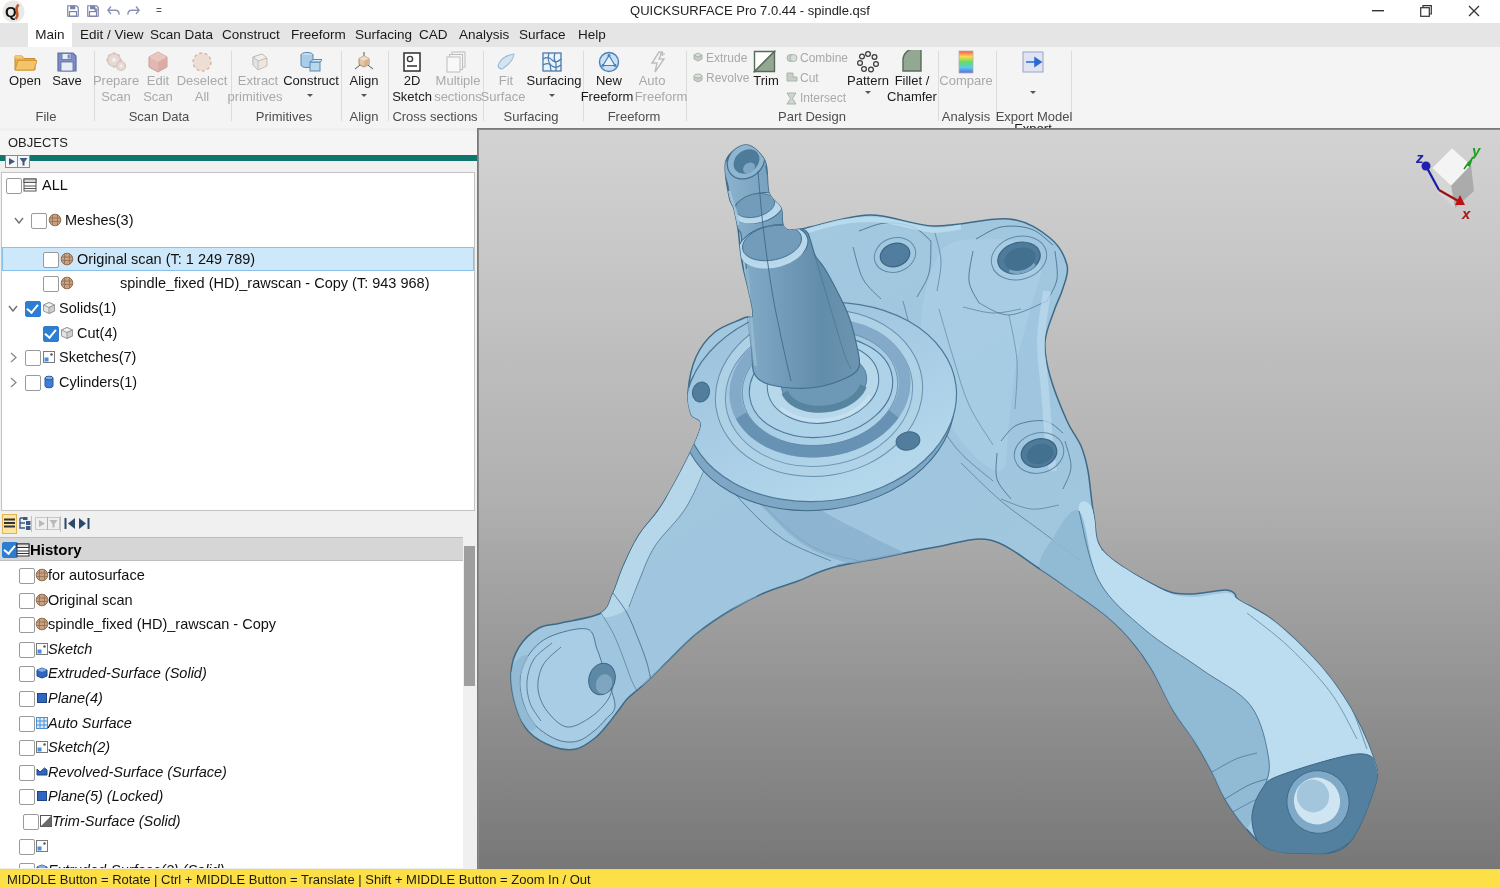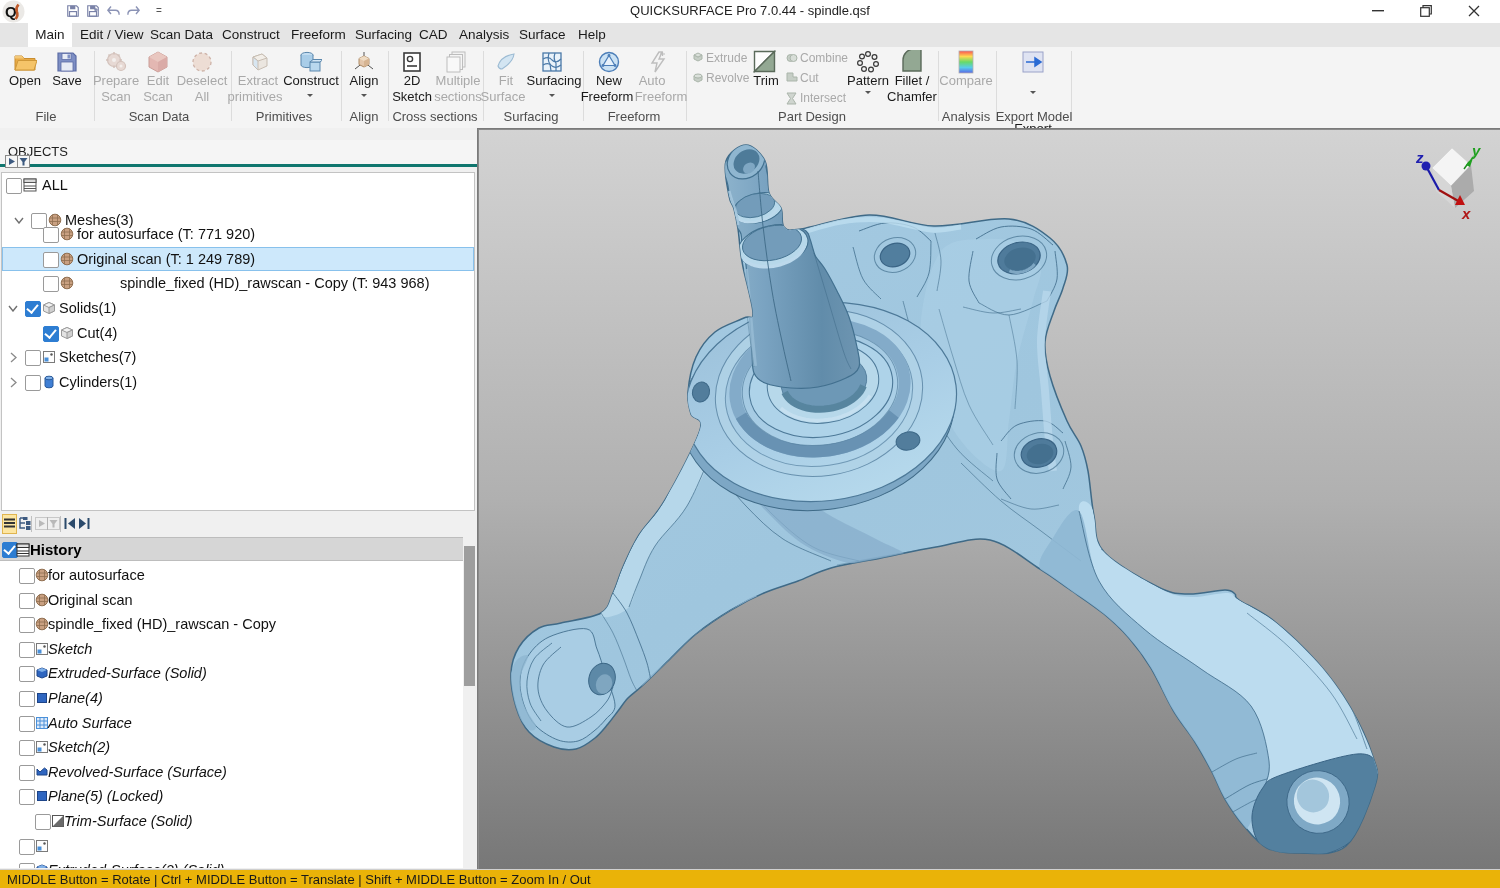--- a/index.html
+++ b/index.html
@@ -15,34 +15,34 @@
   
   #ribbon{position:absolute;left:0;top:47px;width:1500px;height:81px;background:#f4f4f4;border-bottom:1px solid #bfbfbf;}
   .rsep{position:absolute;top:4px;height:70px;width:1px;background:#dcdcdc;}
   .rgl{position:absolute;top:62px;height:14px;font-size:13px;color:#4d4d4d;text-align:center;}
   .rlab{position:absolute;font-size:13px;color:#1a1a1a;text-align:center;white-space:nowrap;}
   .rlab.dis{color:#a9a9a9;}
   .slab{position:absolute;font-size:12px;text-align:left;white-space:nowrap;color:#a9a9a9;}
   .caret{position:absolute;width:0;height:0;border-left:3px solid transparent;border-right:3px solid transparent;border-top:3px solid #555;}
   
   #leftpanel{position:absolute;left:0;top:128px;width:477px;height:740px;background:#f0f0f0;}
-  #objhdr{position:absolute;left:0;top:12px;width:477px;height:24px;background:#f5f5f5;border-bottom:3px solid #0f766e;font-size:13px;color:#222;}
+  #objhdr{position:absolute;left:0;top:3px;width:477px;height:24px;background:#f5f5f5;border-bottom:6px solid #0f766e;font-size:13px;color:#222;}
   #treebox{position:absolute;left:1px;top:44px;width:474px;height:339px;background:#ffffff;border:1px solid #c3c3c3;box-sizing:border-box;}
   .trow{position:absolute;height:24px;font-size:14.5px;color:#111;white-space:nowrap;}
   .cb{position:absolute;width:14px;height:14px;background:#fff;border:1px solid #9a9a9a;border-radius:2px;}
   .cb.on{background:#2d7dd2;border-color:#2d7dd2;}
   .cb.on:after{content:"";position:absolute;left:3px;top:0px;width:5px;height:9px;border:solid #fff;border-width:0 2px 2px 0;transform:rotate(40deg);}
   #histhdr{position:absolute;left:0;top:409px;width:463px;height:24px;background:#d6d6d6;border-top:1px solid #bdbdbd;border-bottom:1px solid #bdbdbd;box-sizing:border-box;}
   #histlist{position:absolute;left:0;top:433px;width:463px;height:307px;background:#fff;overflow:hidden;}
   .it{font-style:italic;}
   .hrow{position:absolute;height:24px;font-size:14.5px;color:#111;white-space:nowrap;}
   
   #viewport{position:absolute;left:477px;top:128px;width:1023px;height:741px;border-left:1px solid #7a7a7a;border-top:1px solid #7a7a7a;box-sizing:border-box;}
   
-  #statusbar{position:absolute;left:0;top:869px;width:1500px;height:19px;background:#eab308;border-top:1px solid #cfcfcf;font-size:13px;color:#1a1a1a;}
+  #statusbar{position:absolute;left:0;top:869px;width:1500px;height:19px;background:#fde047;border-top:1px solid #cfcfcf;font-size:13px;color:#1a1a1a;}
 </style>
 </head>
 <body>
 <div id="app">
 
   <div id="titlebar">
     <div class="title">QUICKSURFACE Pro 7.0.44 - spindle.qsf</div>
 
     <svg class="abs" style="left:2px;top:0px;" width="23" height="23" viewBox="0 0 23 23">
       <circle cx="11.5" cy="11.5" r="11" fill="#ebe9e6"></circle>
@@ -338,28 +338,20 @@
             <path d="M1 1 L5 6 L9 1" fill="none" stroke="#707070" stroke-width="1.4"></path>
           </svg>
         <span class="cb" style="left:23px;top:4px;"></span>
         <svg class="abs" style="left:40px;top:4px;" width="14" height="14" viewBox="0 0 14 14">
             <circle cx="7" cy="7" r="5.8" fill="#c9a081" stroke="#916f50"></circle>
             <path d="M2 5 L12 5 M1.5 8.5 L12.5 8.5 M4.5 1.6 L4.5 12.4 M9.5 1.6 L9.5 12.4" stroke="#916f50" stroke-width="0.8"></path>
           </svg>
         <span style="position:absolute;left:57px;top:3px;">Meshes(3)</span>
       </div>
 
-      <div class="trow" style="left:0;top:50.2px;width:470px;">
-        <span class="cb" style="left:41px;top:4px;"></span>
-        <svg class="abs" style="left:58px;top:4px;" width="14" height="14" viewBox="0 0 14 14">
-            <circle cx="7" cy="7" r="5.8" fill="#c9a081" stroke="#916f50"></circle>
-            <path d="M2 5 L12 5 M1.5 8.5 L12.5 8.5 M4.5 1.6 L4.5 12.4 M9.5 1.6 L9.5 12.4" stroke="#916f50" stroke-width="0.8"></path>
-          </svg>
-        <span style="position:absolute;left:75px;top:3px;">for autosurface (T: 771 920)</span>
-      </div>
 
       <div class="trow" style="left:0;top:74.8px;width:470px;">
         <span class="cb" style="left:41px;top:4px;"></span>
         <svg class="abs" style="left:58px;top:4px;" width="14" height="14" viewBox="0 0 14 14">
             <circle cx="7" cy="7" r="5.8" fill="#c9a081" stroke="#916f50"></circle>
             <path d="M2 5 L12 5 M1.5 8.5 L12.5 8.5 M4.5 1.6 L4.5 12.4 M9.5 1.6 L9.5 12.4" stroke="#916f50" stroke-width="0.8"></path>
           </svg>
         <span style="position:absolute;left:75px;top:3px;">Original scan (T: 1 249 789)</span>
       </div>
 
@@ -535,21 +527,21 @@
           </svg>
         <span style="position:absolute;left:48px;top:3px;">Revolved-Surface (Surface)</span>
       </div>
       <div class="hrow it" style="left:0;top:224.4px;width:460px;">
         <span class="cb" style="left:19px;top:4px;"></span>
         <svg class="abs" style="left:35px;top:4px;" width="14" height="14" viewBox="0 0 14 14">
             <rect x="2.5" y="2.5" width="9" height="9" fill="#2f66c0" stroke="#1d4488"></rect>
           </svg>
         <span style="position:absolute;left:48px;top:3px;">Plane(5) (Locked)</span>
       </div>
-      <div class="hrow it" style="left:16px;top:249.0px;width:460px;padding-left:8px;">
+      <div class="hrow it" style="left:4px;top:249.0px;width:460px;padding-left:8px;">
         <span class="cb" style="left:19px;top:4px;"></span>
         <svg class="abs" style="left:35px;top:4px;" width="14" height="14" viewBox="0 0 14 14">
             <rect x="1.5" y="1.5" width="11" height="11" fill="#fff" stroke="#555"></rect>
             <path d="M1.5 12.5 L12.5 1.5 L12.5 12.5 Z" fill="#6a6a6a"></path>
           </svg>
         <span style="position:absolute;left:48px;top:3px;">Trim-Surface (Solid)</span>
       </div>
       <div class="hrow it" style="left:0;top:273.6px;width:460px;">
         <span class="cb" style="left:19px;top:4px;"></span>
         <svg class="abs" style="left:35px;top:4px;" width="14" height="14" viewBox="0 0 14 14">

